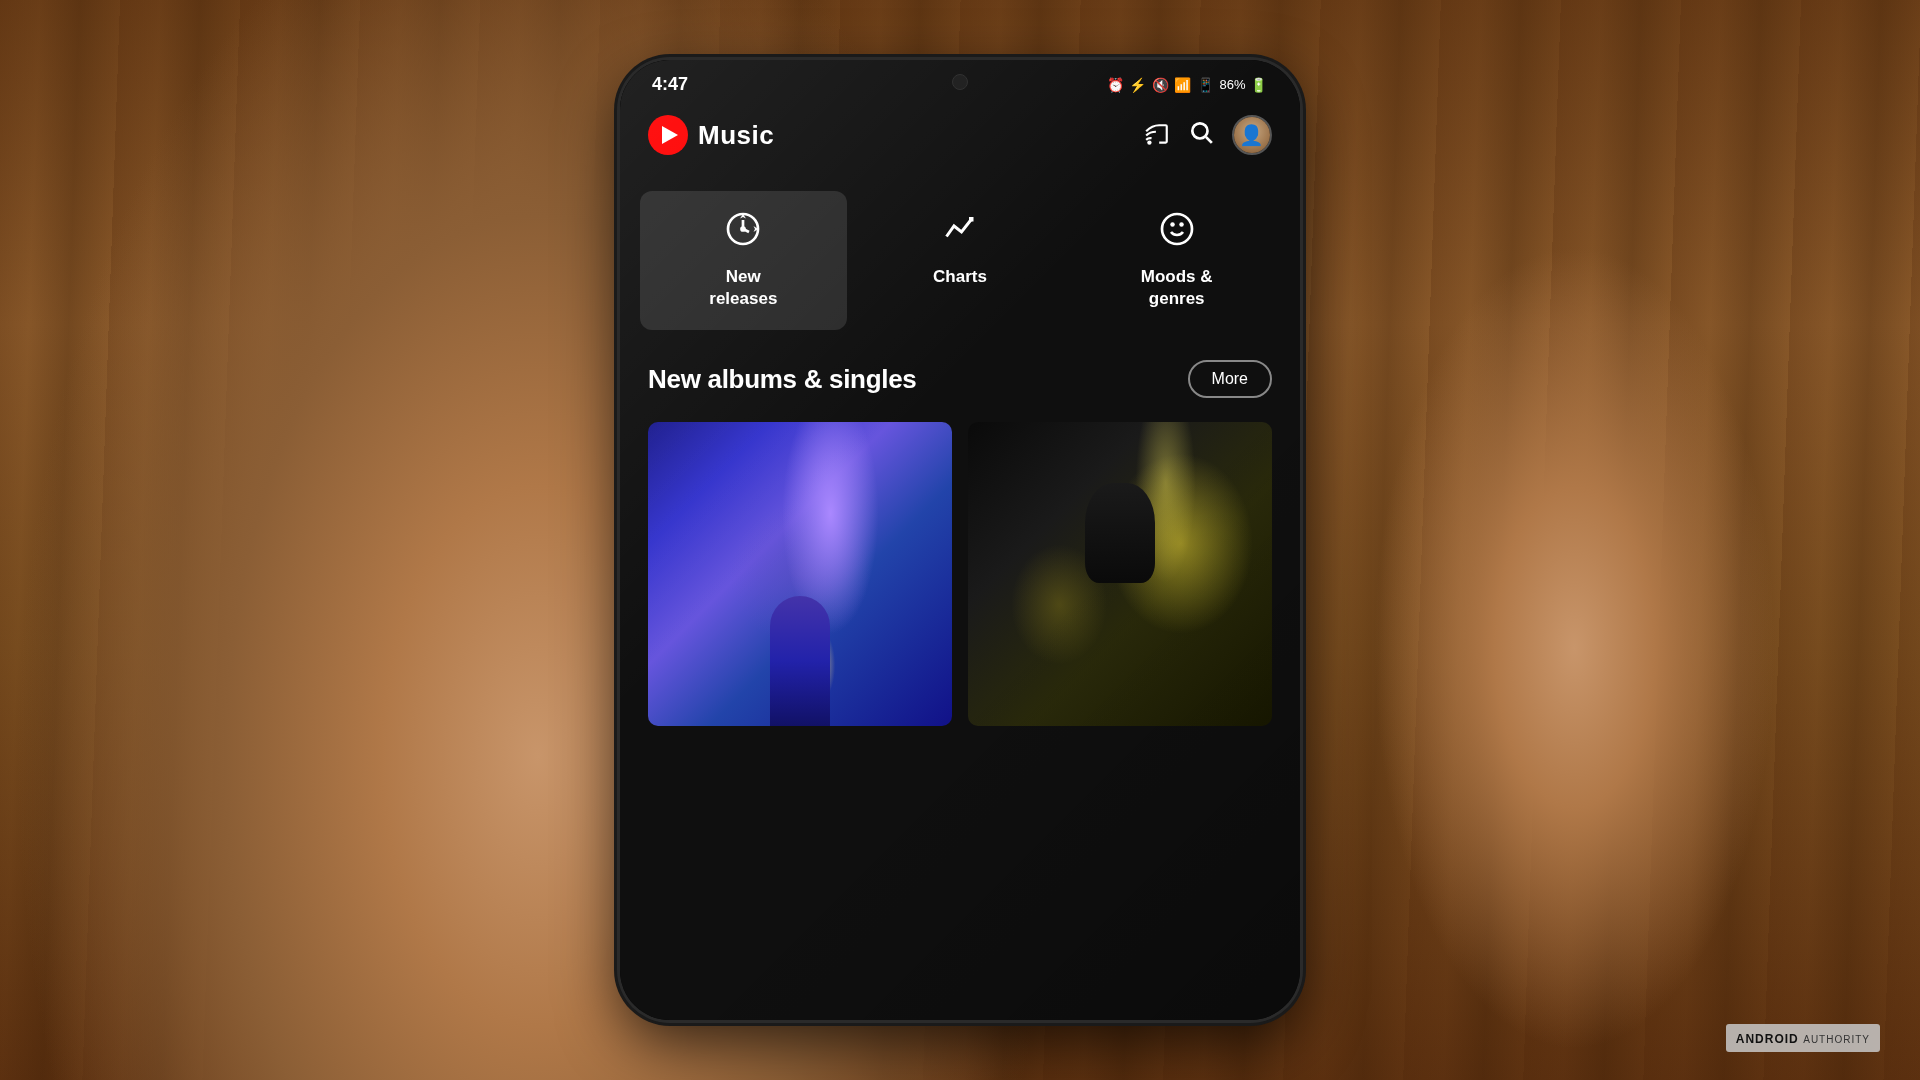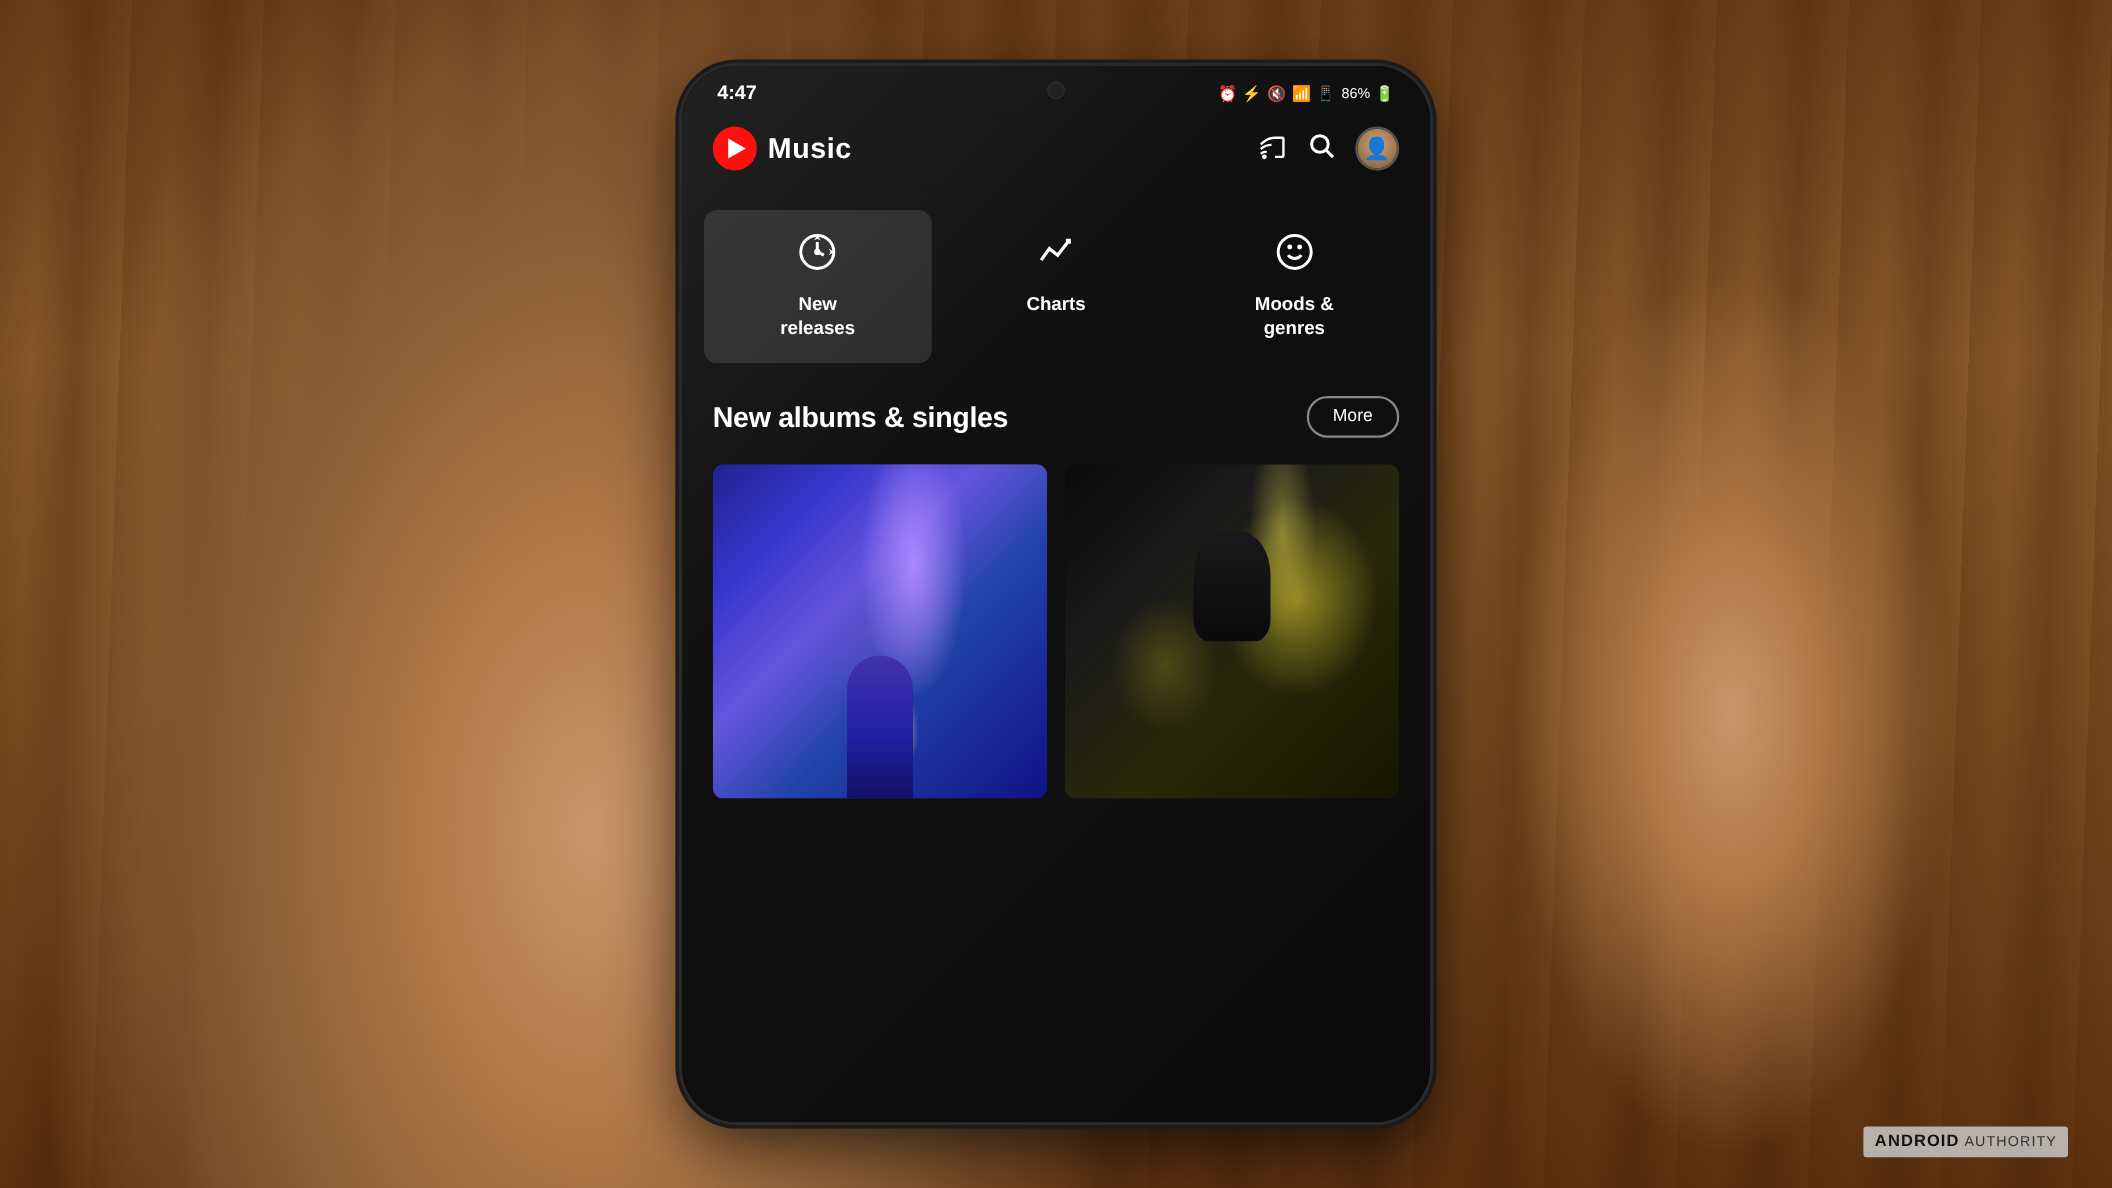--- a/index.html
+++ b/index.html
@@ -361,29 +361,29 @@
       z-index: 20;
     }
 
     .watermark-box {
       background: rgba(200,200,200,0.85);
       padding: 5px 10px;
       border-radius: 3px;
     }
 
     .watermark-android {
-      font-size: 15px;
+      font-size: 12px;
       font-weight: 900;
       color: #111;
       letter-spacing: 1px;
       text-transform: uppercase;
     }
 
     .watermark-authority {
-      font-size: 13px;
+      font-size: 10px;
       font-weight: 400;
       color: #333;
       letter-spacing: 1px;
       text-transform: uppercase;
       text-align: center;
     }
   </style>
 </head>
 <body>
 

